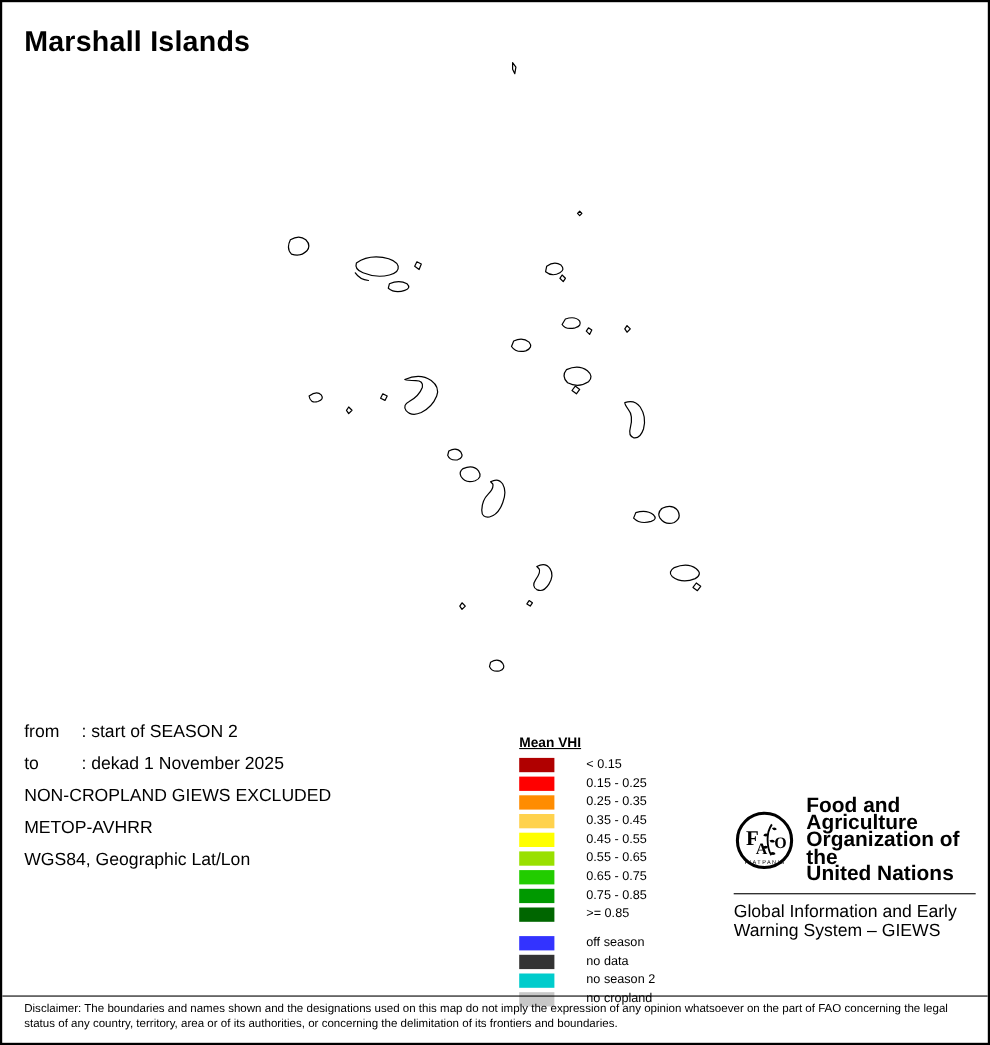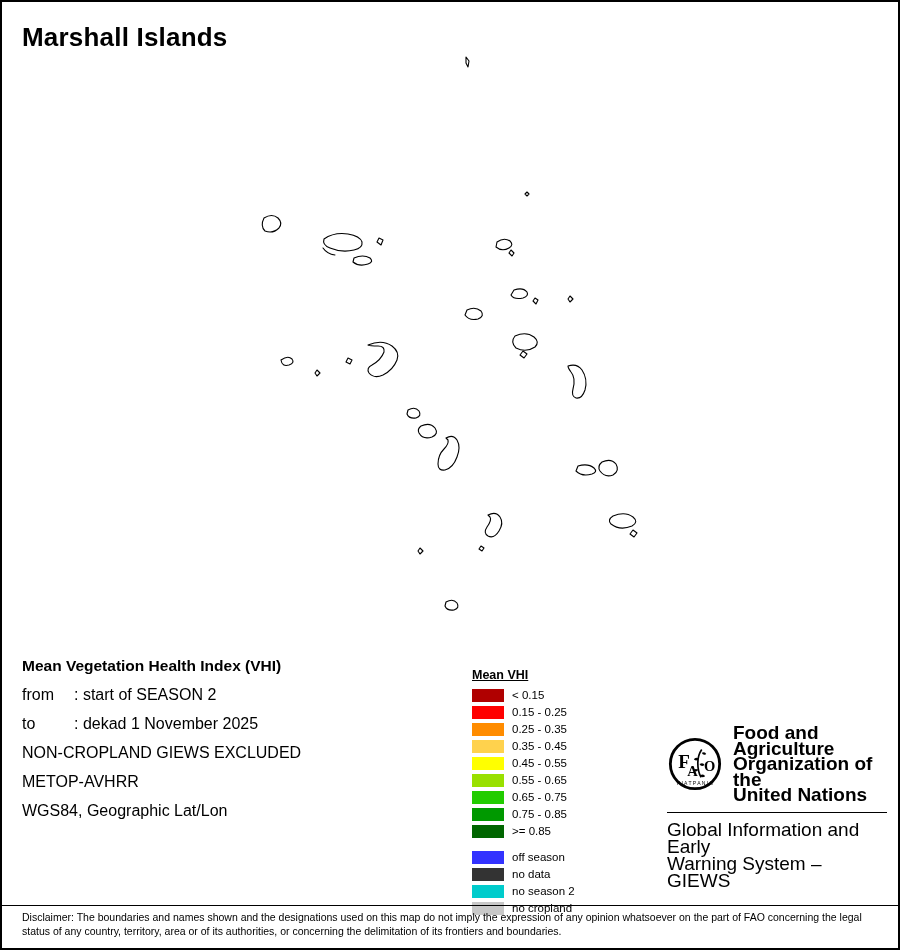--- a/index.html
+++ b/index.html
@@ -69,20 +69,21 @@
     font-weight: bold;
     text-decoration: underline;
     color: #000000;
     margin-bottom: 5px;
     margin-top: 14px;
   }
   .legend-item {
     display: flex;
     align-items: center;
     height: 17px;
+    gap: 21px;
   }
   .legend-swatch {
     width: 32px;
     height: 13px;
     margin-right: 8px;
     flex: 0 0 auto;
   }
   .legend-label {
     font-size: 11.5px;
     color: #000000;
@@ -112,21 +113,21 @@
     font-size: 19px;
     font-weight: bold;
     color: #000000;
     line-height: 15.5px;
   }
   #fao-rule {
     border-top: 1.5px solid #000000;
     margin: 9px 0 8px 0;
   }
   #fao-sub {
-    font-size: 19px;
+    font-size: 16px;
     color: #000000;
     line-height: 17px;
   }
   
   #disclaimer-rule {
     position: absolute;
     left: 0;
     top: 903px;
     width: 896px;
     border-top: 1.5px solid #000000;
@@ -199,21 +200,20 @@
       <path d="M486 513 q8 -4 12 2 q4 6 -1 14 q-5 8 -11 5 q-5 -3 -1 -9 q5 -7 3 -10 q-2 -2 -2 -2 z"></path>
 
       <path d="M418 546 l3 3 -3 3 -2 -3 z"></path>
       <path d="M479 544 l3 2 -2 3 -3 -2 z"></path>
 
       <path d="M444 600 q7 -4 11 1 q3 5 -3 7 q-7 1 -9 -4 z"></path>
     </g>
   </svg>
 
   <div id="caption">
-    <div class="cap-head">Mean Vegetation Health Index (VHI)</div>
     <div class="cap-row">
       <span class="lbl">from</span><span>: start of SEASON 2</span>
     </div>
     <div class="cap-row">
       <span class="lbl">to</span><span>: dekad 1 November 2025</span>
     </div>
     <div class="cap-row">NON-CROPLAND GIEWS EXCLUDED</div>
     <div class="cap-row">METOP-AVHRR</div>
     <div class="cap-row">WGS84, Geographic Lat/Lon</div>
   </div>

